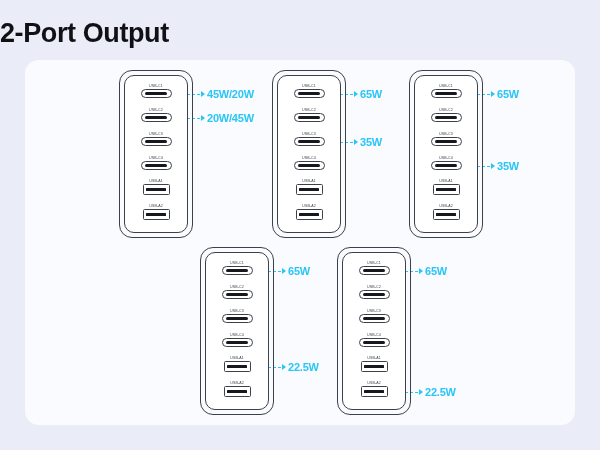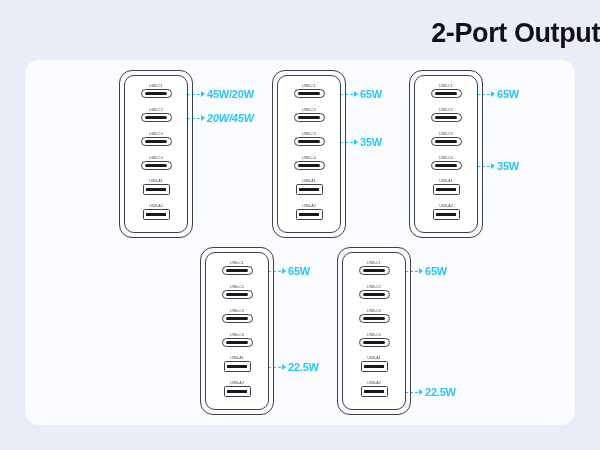--- a/index.html
+++ b/index.html
@@ -6,21 +6,21 @@
   html, body {
     width:600px; height:450px;
     background:#eaedf8;
     font-family:"Liberation Sans", sans-serif;
     overflow:hidden;
   }
   #stage { position:relative; width:600px; height:450px; }
 
   .page-title {
     position:absolute; top:18px; left:0; width:600px;
-    text-align:right;
+    text-align:left;
     font-size:27px; font-weight:bold; color:#111115;
     letter-spacing:-0.4px;
   }
 
   .card {
     position:absolute; left:25px; top:60px;
     width:550px; height:365px;
     background:#fafbfe; border-radius:14px;
   }
 
@@ -91,21 +91,21 @@
 
   <div class="page-title">2-Port Output</div>
 
   <div class="card">
     <div id="devices-layer">
         <div class="anno" style="left: 157px; top: 28px;">
           <div class="dash"></div>
           <div class="arrow"></div>
           <div class="watt">45W/20W</div>
         </div>
-        <div class="anno" style="left: 157px; top: 52px; font-style: italic;">
+        <div class="anno" style="left: 157px; top: 52px;">
           <div class="dash"></div>
           <div class="arrow"></div>
           <div class="watt">20W/45W</div>
         </div>
         <div class="device" style="left: 94px; top: 10px;">
           <div class="dev-outer"></div>
           <div class="dev-inner"></div>
           <div class="ports">
             <div class="port" style="top: 9px;">
               <div class="port-label">USB-C1</div>

